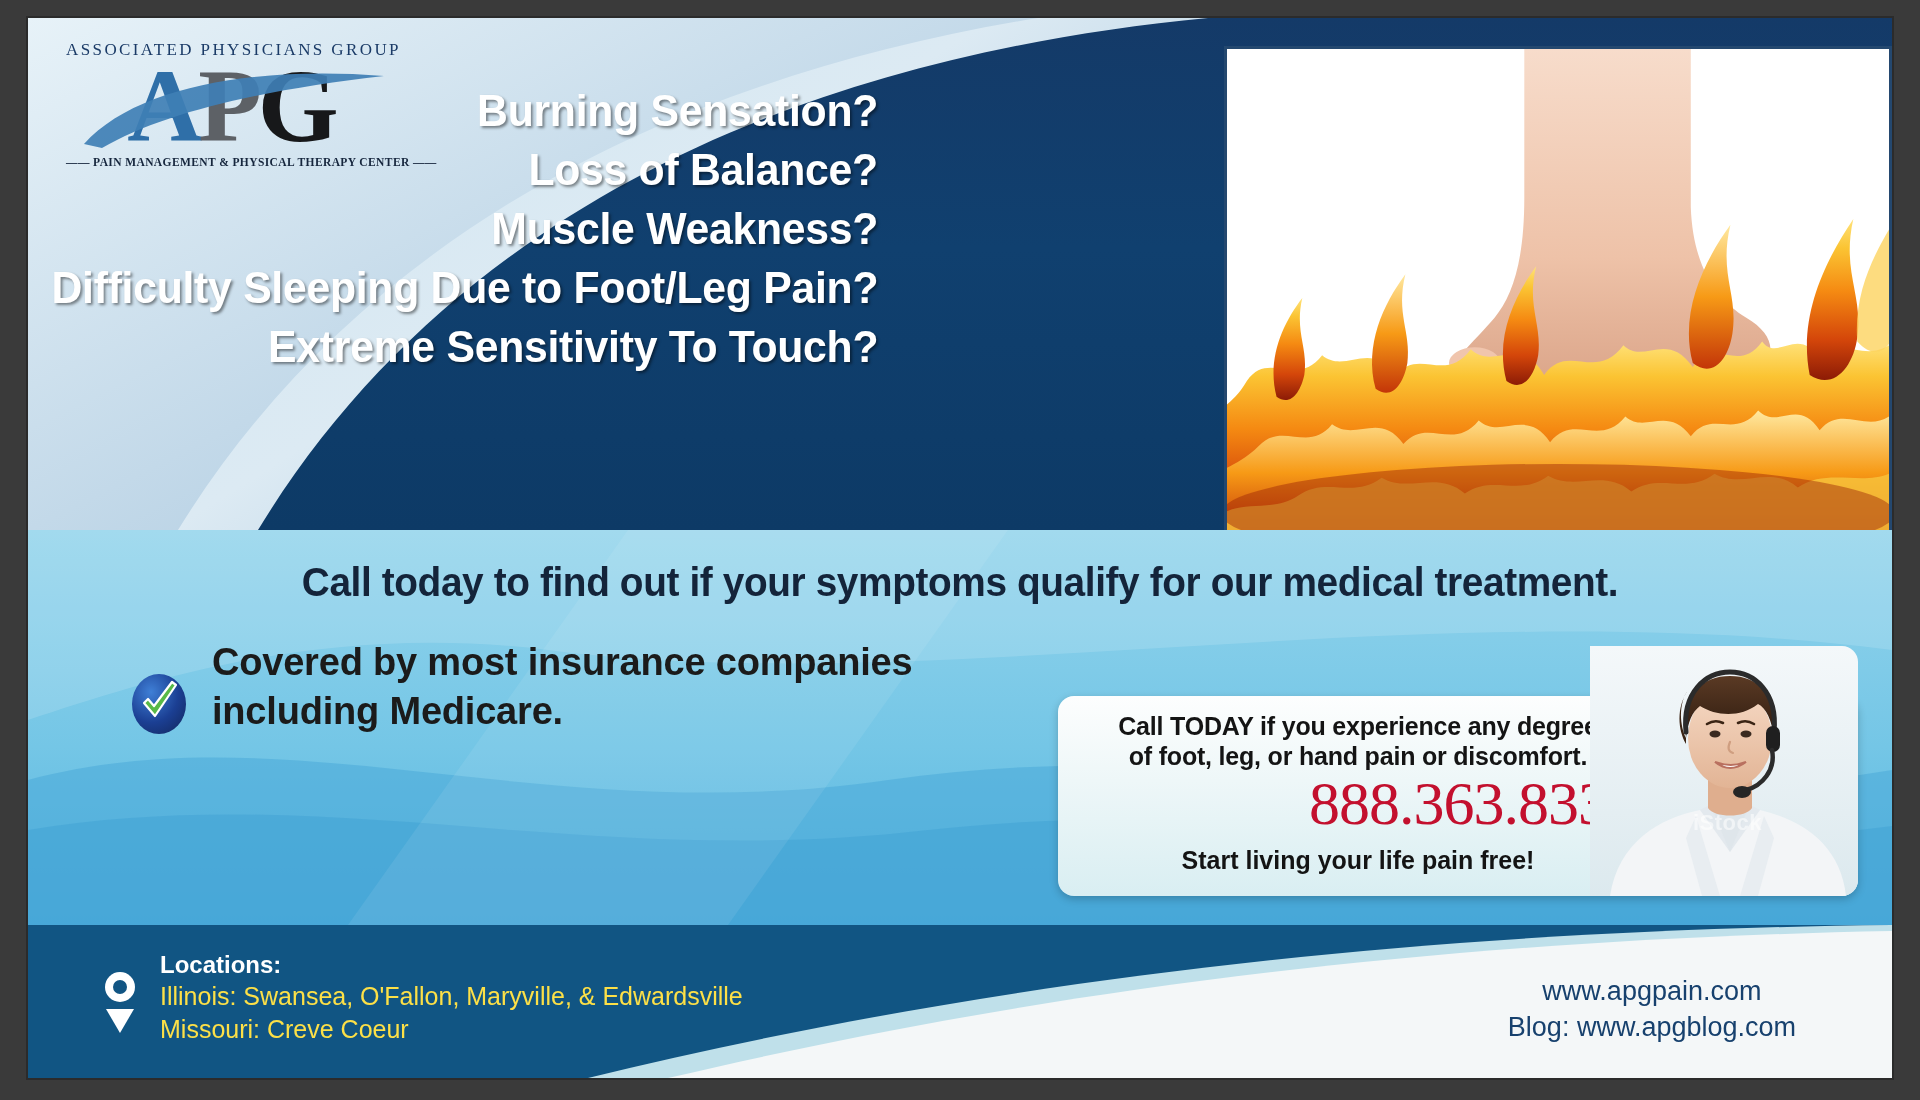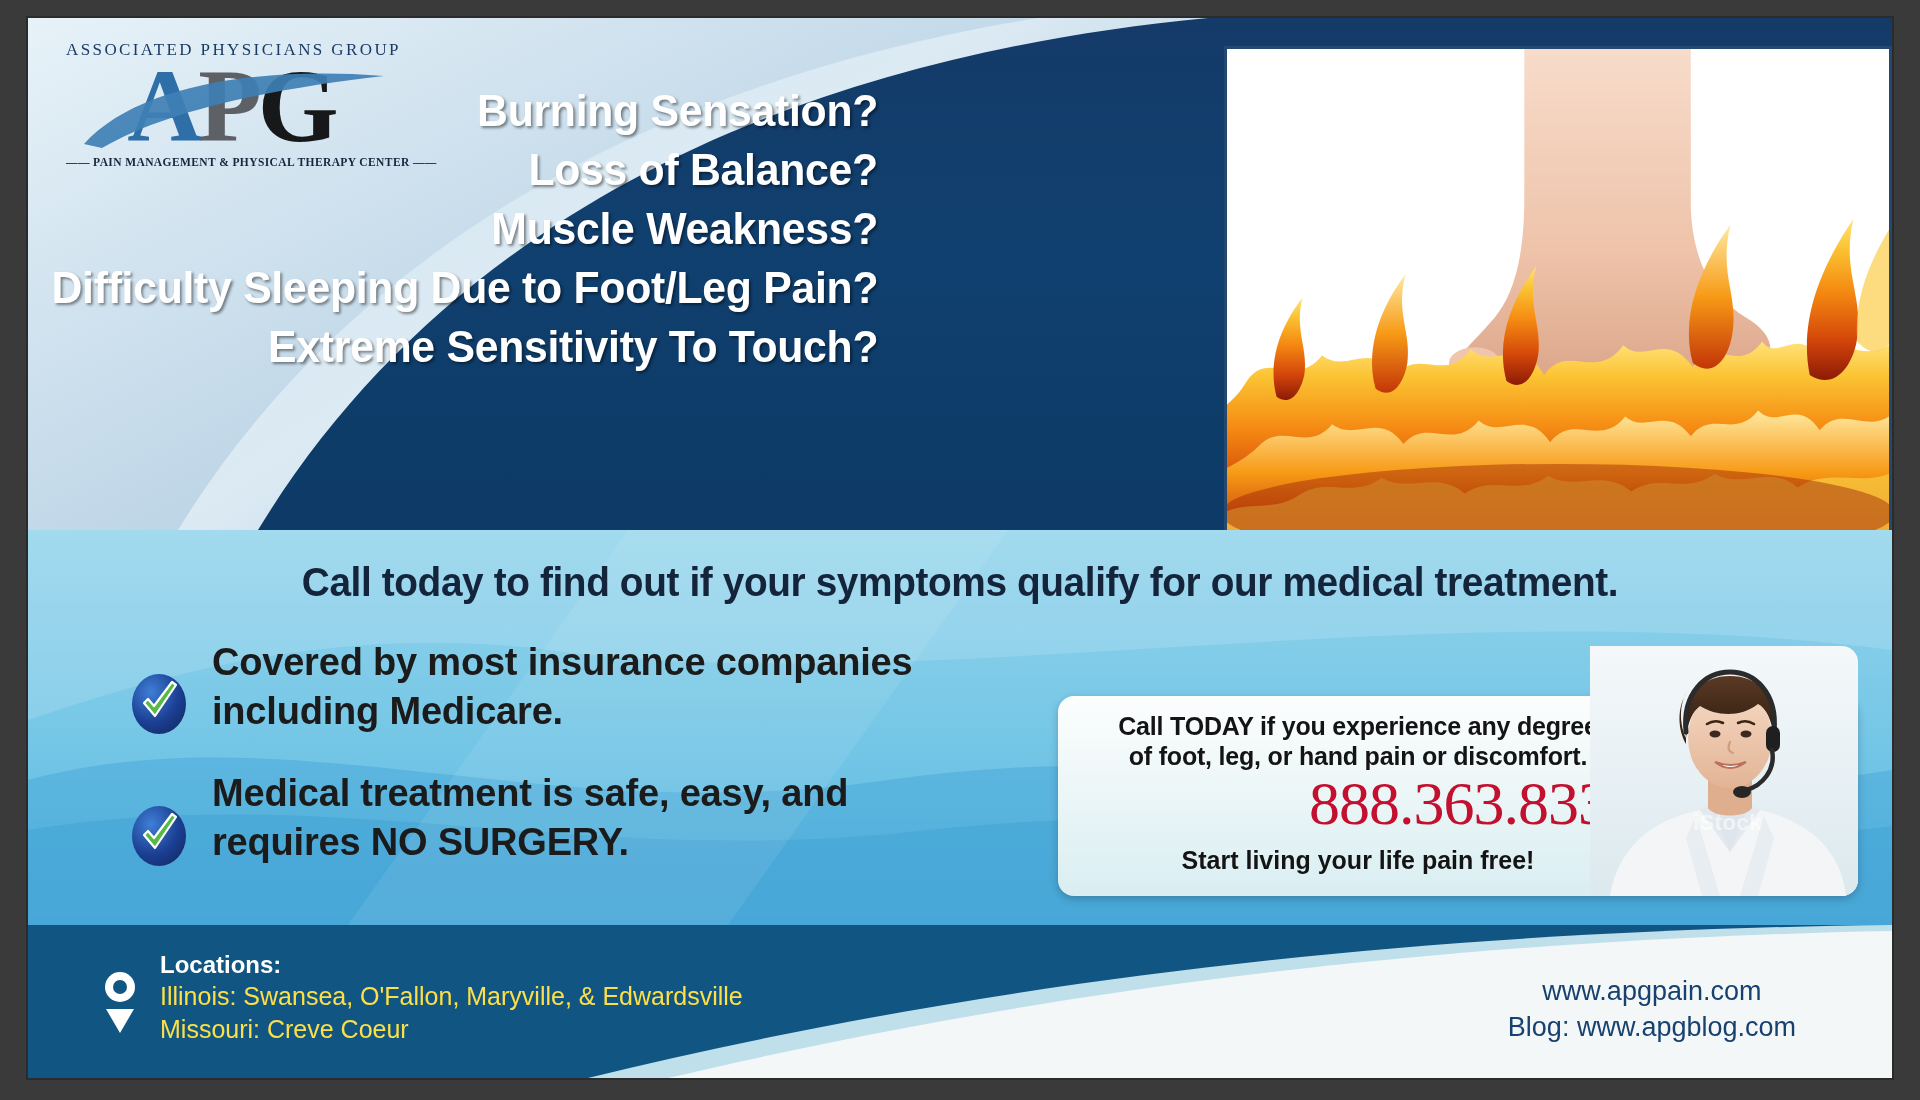--- a/index.html
+++ b/index.html
@@ -300,29 +300,20 @@
                 <stop offset="0.6" stop-color="#1b3f93"></stop>
                 <stop offset="1" stop-color="#142b66"></stop>
               </radialGradient>
             </defs>
             <ellipse cx="31" cy="31" rx="27" ry="30" fill="url(#cb)"></ellipse>
             <path d="M16,30 L27,43 L48,12 L44,9 L26,33 L20,26 Z" fill="#58b947" stroke="#ffffff" stroke-width="2.2" stroke-linejoin="round"></path>
           </svg>
         </span>
         <span class="btext">Covered by most insurance companies including Medicare.</span>
       </div>
-      <div class="bullet">
-        <span class="check">
-          <svg width="62" height="62" viewBox="0 0 62 62">
-            <ellipse cx="31" cy="31" rx="27" ry="30" fill="url(#cb)"></ellipse>
-            <path d="M16,30 L27,43 L48,12 L44,9 L26,33 L20,26 Z" fill="#58b947" stroke="#ffffff" stroke-width="2.2" stroke-linejoin="round"></path>
-          </svg>
-        </span>
-        <span class="btext">Medical treatment is safe, easy, and requires NO SURGERY.</span>
-      </div>
     </div>
 
     <div class="card">
       <div class="card-l1">Call TODAY if you experience any degree</div>
       <div class="card-l2">of foot, leg, or hand pain or discomfort.</div>
       <div class="card-phone">888.363.8333</div>
       <div class="card-l3">Start living your life pain free!</div>
 
       <div class="agent">
         <svg width="268" height="250" viewBox="0 0 268 250">

